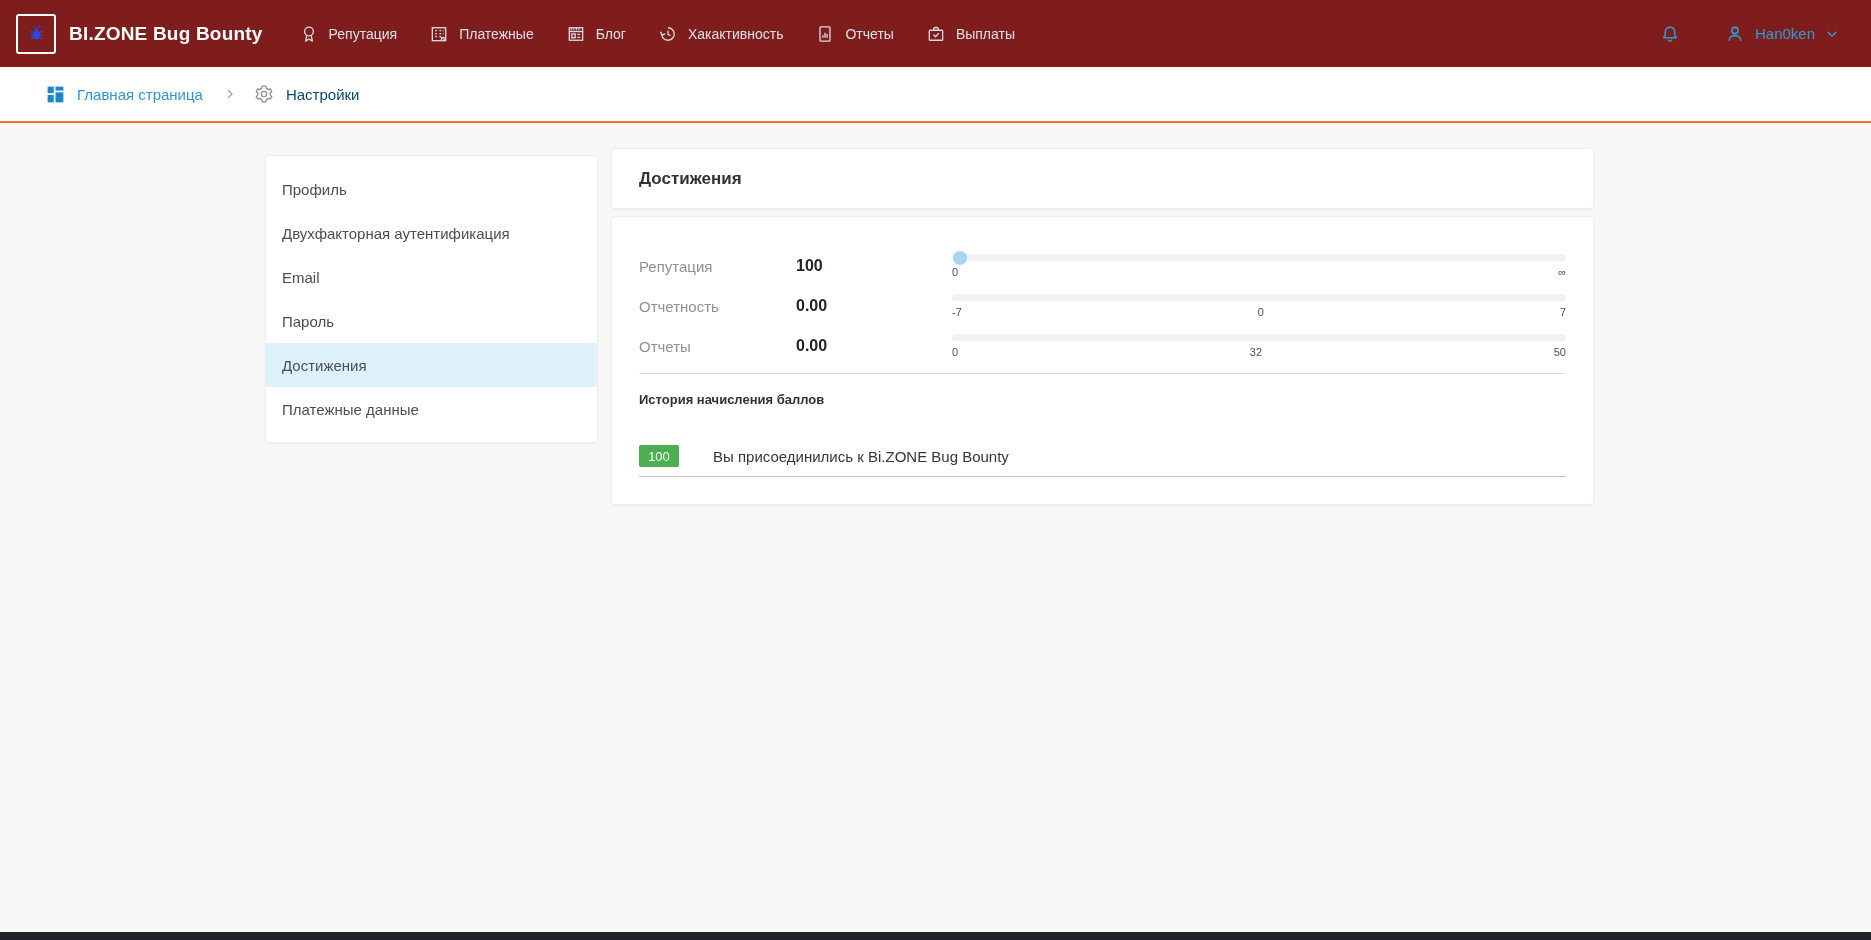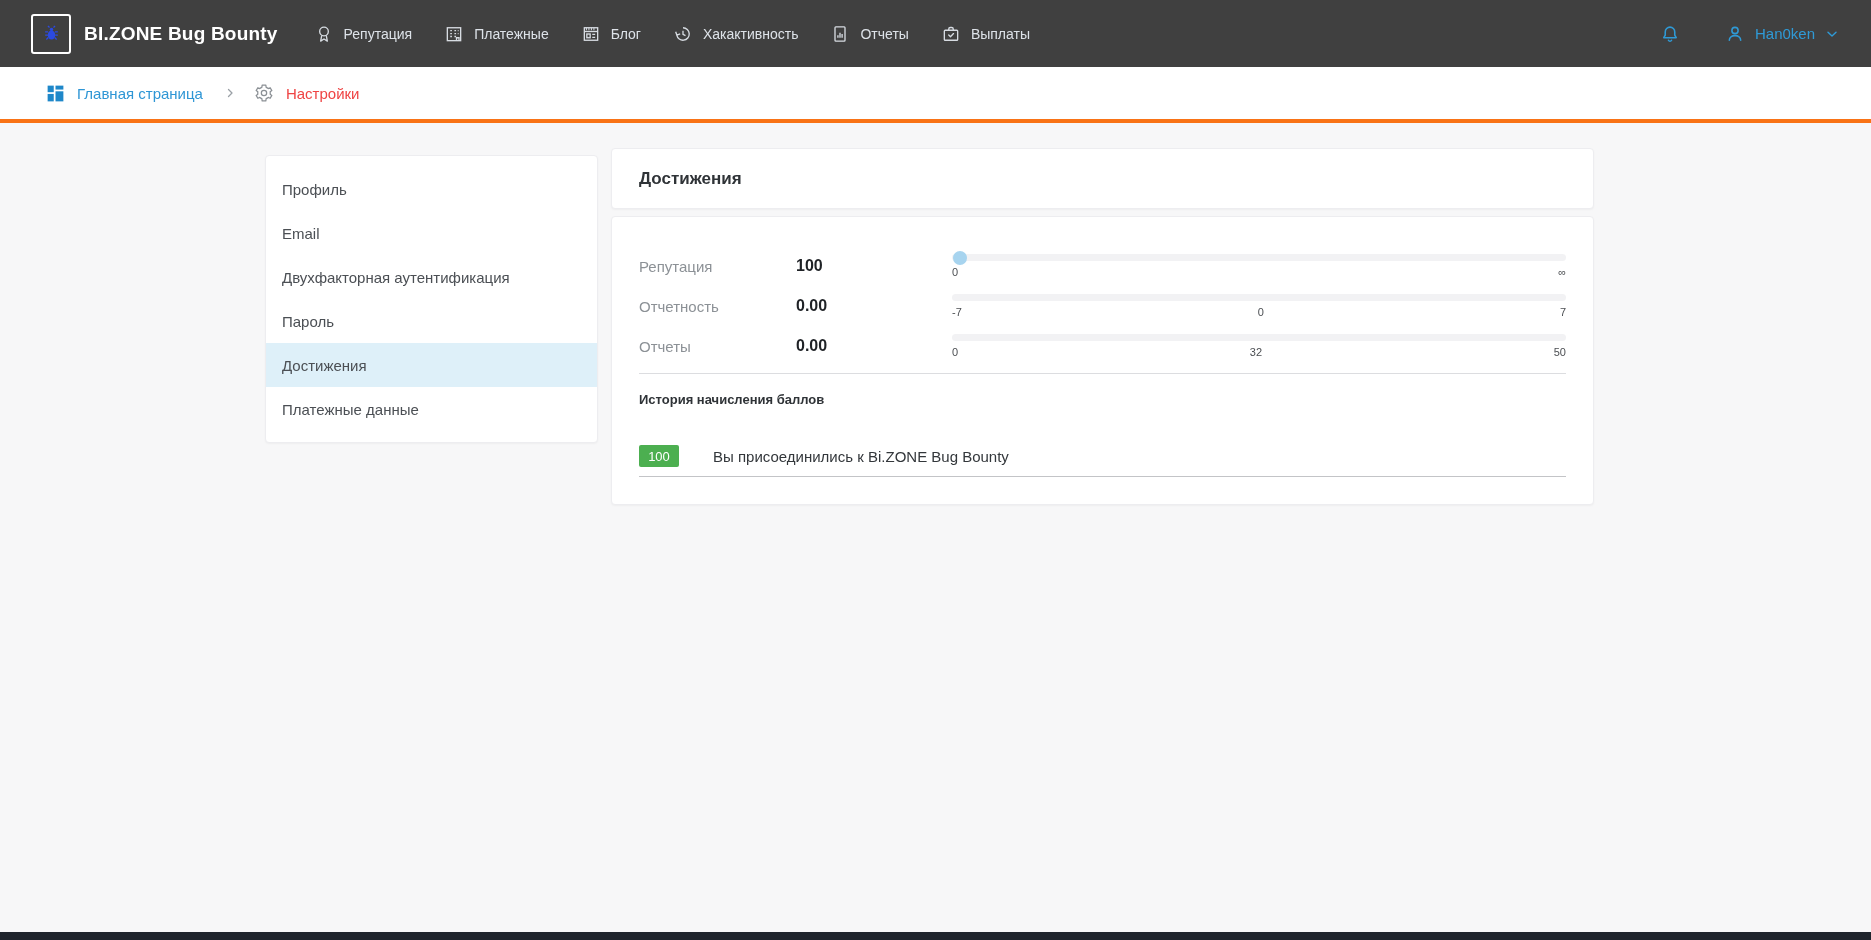--- a/index.html
+++ b/index.html
@@ -8,23 +8,23 @@
     position:relative;
     font-family:"Liberation Sans", sans-serif;
     background:#f7f7f8;
     overflow:hidden;
     color:#33373b;
   }
 
   
   .navbar {
     position:absolute; top:0; left:0; right:0; height:67px;
-    background:#404040;
+    background:#7f1d1d;
     display:flex; align-items:center;
-    padding:0 31px 0 31px;
+    padding:0 31px 0 16px;
     z-index:5;
   }
   .brand { display:flex; align-items:center; gap:13px; cursor:pointer; }
   .logo-box {
     width:40px; height:40px;
     border:2.5px solid #ffffff; border-radius:3px;
     display:flex; align-items:center; justify-content:center;
     background:transparent;
   }
   .brand-name { color:#ffffff; font-size:19px; font-weight:bold; letter-spacing:.2px; white-space:nowrap; }
@@ -35,30 +35,30 @@
   }
   .nav-item svg { flex:0 0 auto; }
   .nav-right { margin-left:auto; display:flex; align-items:center; }
   .bell-btn { margin-right:43px; cursor:pointer; display:flex; }
   .user-menu { display:flex; align-items:center; gap:9px; cursor:pointer; }
   .username { color:#2f9ad6; font-size:15px; }
 
   
   .breadcrumb-bar {
     position:absolute; top:67px; left:0; right:0; height:56px;
-    background:#ffffff; border-bottom:4px solid #f97316;
+    background:#ffffff; border-bottom:2px solid #f97316;
     display:flex; align-items:center;
     padding-left:45px;
     z-index:4;
   }
   .crumb-home { display:flex; align-items:center; gap:11px; cursor:pointer; }
   .crumb-link { color:#2e96d5; font-size:15px; }
   .crumb-sep { margin:0 18px 0 21px; display:flex; }
   .crumb-current { display:flex; align-items:center; gap:12px; }
-  .crumb-current-label { color:#ef4444; font-size:15px;text-align:center; }
+  .crumb-current-label { color:#0c4a6e; font-size:15px;text-align:center; }
 
   
   .page { position:absolute; top:124px; left:0; right:0; bottom:8px; background:#f7f7f8; }
 
   .card {
     background:#ffffff;
     border:1px solid #ededf0;
     border-radius:4px;
     box-shadow:0 1px 2px rgba(0,0,0,.04);
   }
@@ -246,24 +246,24 @@
   </div>
 </div>
 
 <div class="page">
 
   <aside class="card sidebar-card">
     <div class="side-item">
       <span>Профиль</span>
     </div>
     <div class="side-item">
+      <span>Двухфакторная аутентификация</span>
+    </div>
+    <div class="side-item">
       <span>Email</span>
-    </div>
-    <div class="side-item">
-      <span>Двухфакторная аутентификация</span>
     </div>
     <div class="side-item">
       <span>Пароль</span>
     </div>
     <div class="side-item active">
       <span>Достижения</span>
     </div>
     <div class="side-item">
       <span>Платежные данные</span>
     </div>

